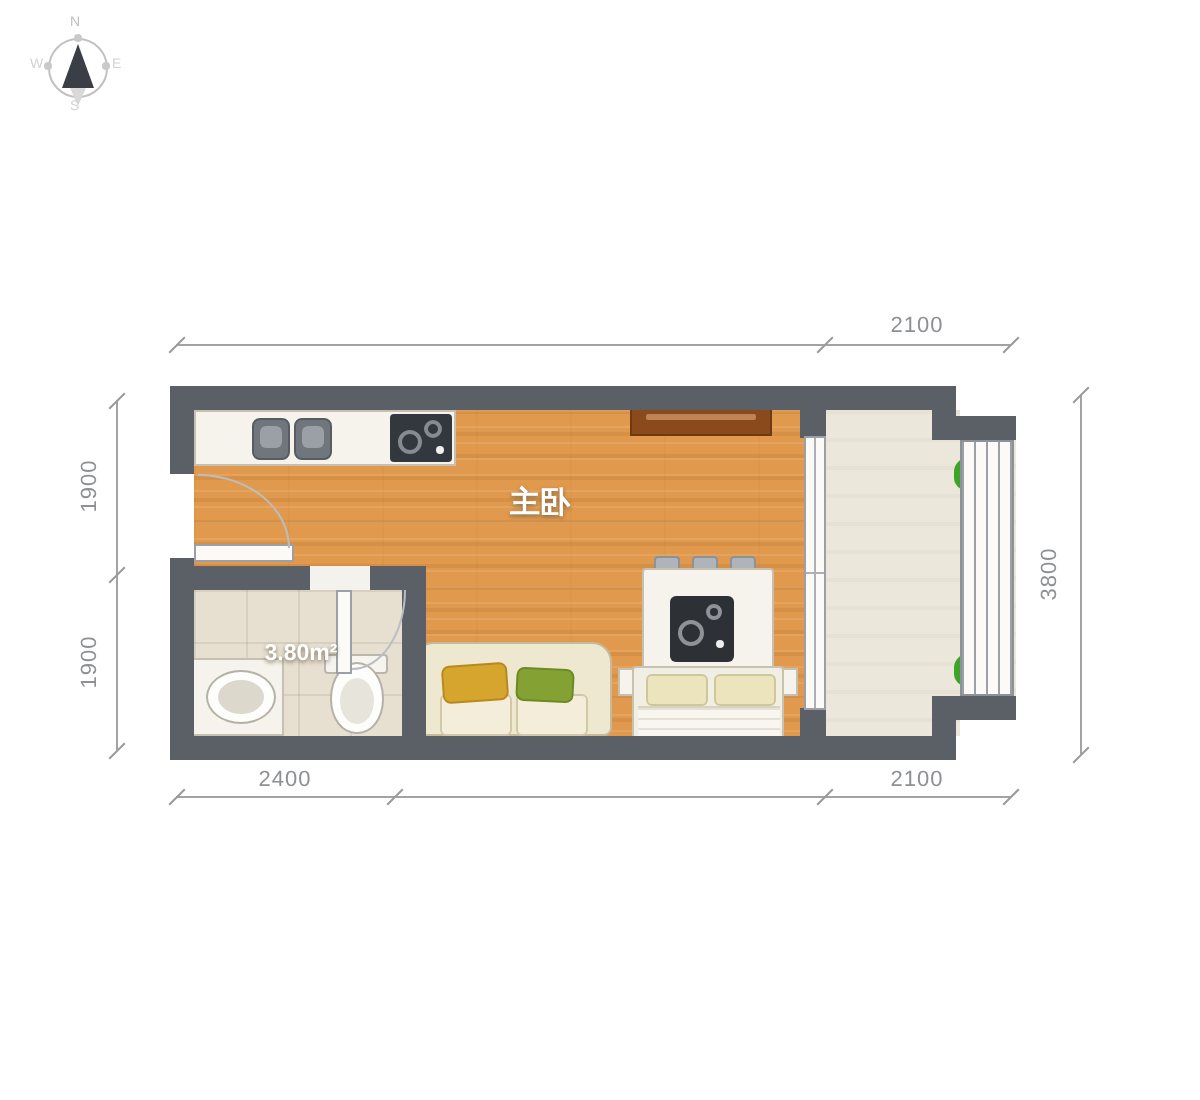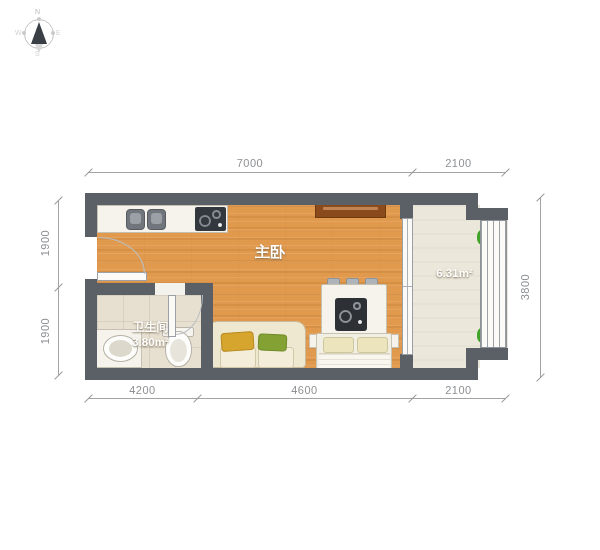--- a/index.html
+++ b/index.html
@@ -145,41 +145,37 @@
        background-image:linear-gradient(to right, rgba(0,0,0,0) 4px, #aab0b5 4px, #aab0b5 5px, rgba(0,0,0,0) 5px),
                         linear-gradient(to bottom, rgba(0,0,0,0) 67px, #aab0b5 67px, #aab0b5 68px, rgba(0,0,0,0) 68px);"></div>
 
   <div class="abs" style="left:480px;top:220px;width:27px;height:128px;background:#fbfaf7;border:1px solid #8d9296;box-sizing:border-box;
        background-image:repeating-linear-gradient(to right, #9aa0a6 0 1px, rgba(0,0,0,0) 1px 6px);"></div>
 
   <div class="roomlabel" style="left:215px;top:243px;width:110px;">
     <div class="rname">主卧</div>
   </div>
   <div class="roomlabel" style="left:103px;top:320px;width:95px;">
-    <div class="rname" style="font-size:12px;">卫生间</div>
     <div class="rarea">3.80m²</div>
   </div>
   <div class="roomlabel" style="left:407px;top:266px;width:95px;">
-    <div class="rarea">6.31m²</div>
   </div>
 
   <div class="dimline" style="left:88px;top:172px;width:417px;height:1px;"></div>
   <div class="tick" style="left:83px;top:172px;"></div>
   <div class="tick" style="left:407px;top:172px;"></div>
   <div class="tick" style="left:500px;top:172px;"></div>
-  <div class="dimlabel" style="left:88px;top:157px;width:324px;">7000</div>
   <div class="dimlabel" style="left:412px;top:157px;width:93px;">2100</div>
 
   <div class="dimline" style="left:88px;top:398px;width:417px;height:1px;"></div>
   <div class="tick" style="left:83px;top:398px;"></div>
   <div class="tick" style="left:192px;top:398px;"></div>
   <div class="tick" style="left:407px;top:398px;"></div>
   <div class="tick" style="left:500px;top:398px;"></div>
-  <div class="dimlabel" style="left:88px;top:384px;width:109px;">4200</div>
-  <div class="dimlabel" style="left:197px;top:384px;width:215px;">4600</div>
+  <div class="dimlabel" style="left:88px;top:384px;width:109px;">2400</div>
   <div class="dimlabel" style="left:412px;top:384px;width:93px;">2100</div>
 
   <div class="dimline" style="left:58px;top:200px;width:1px;height:175px;"></div>
   <div class="tick" style="left:53px;top:200px;"></div>
   <div class="tick" style="left:53px;top:287px;"></div>
   <div class="tick" style="left:53px;top:375px;"></div>
   <div class="dimlabel v" style="left:30px;top:235px;width:34px;height:16px;">1900</div>
   <div class="dimlabel v" style="left:30px;top:323px;width:34px;height:16px;">1900</div>
 
   <div class="dimline" style="left:540px;top:197px;width:1px;height:180px;"></div>

